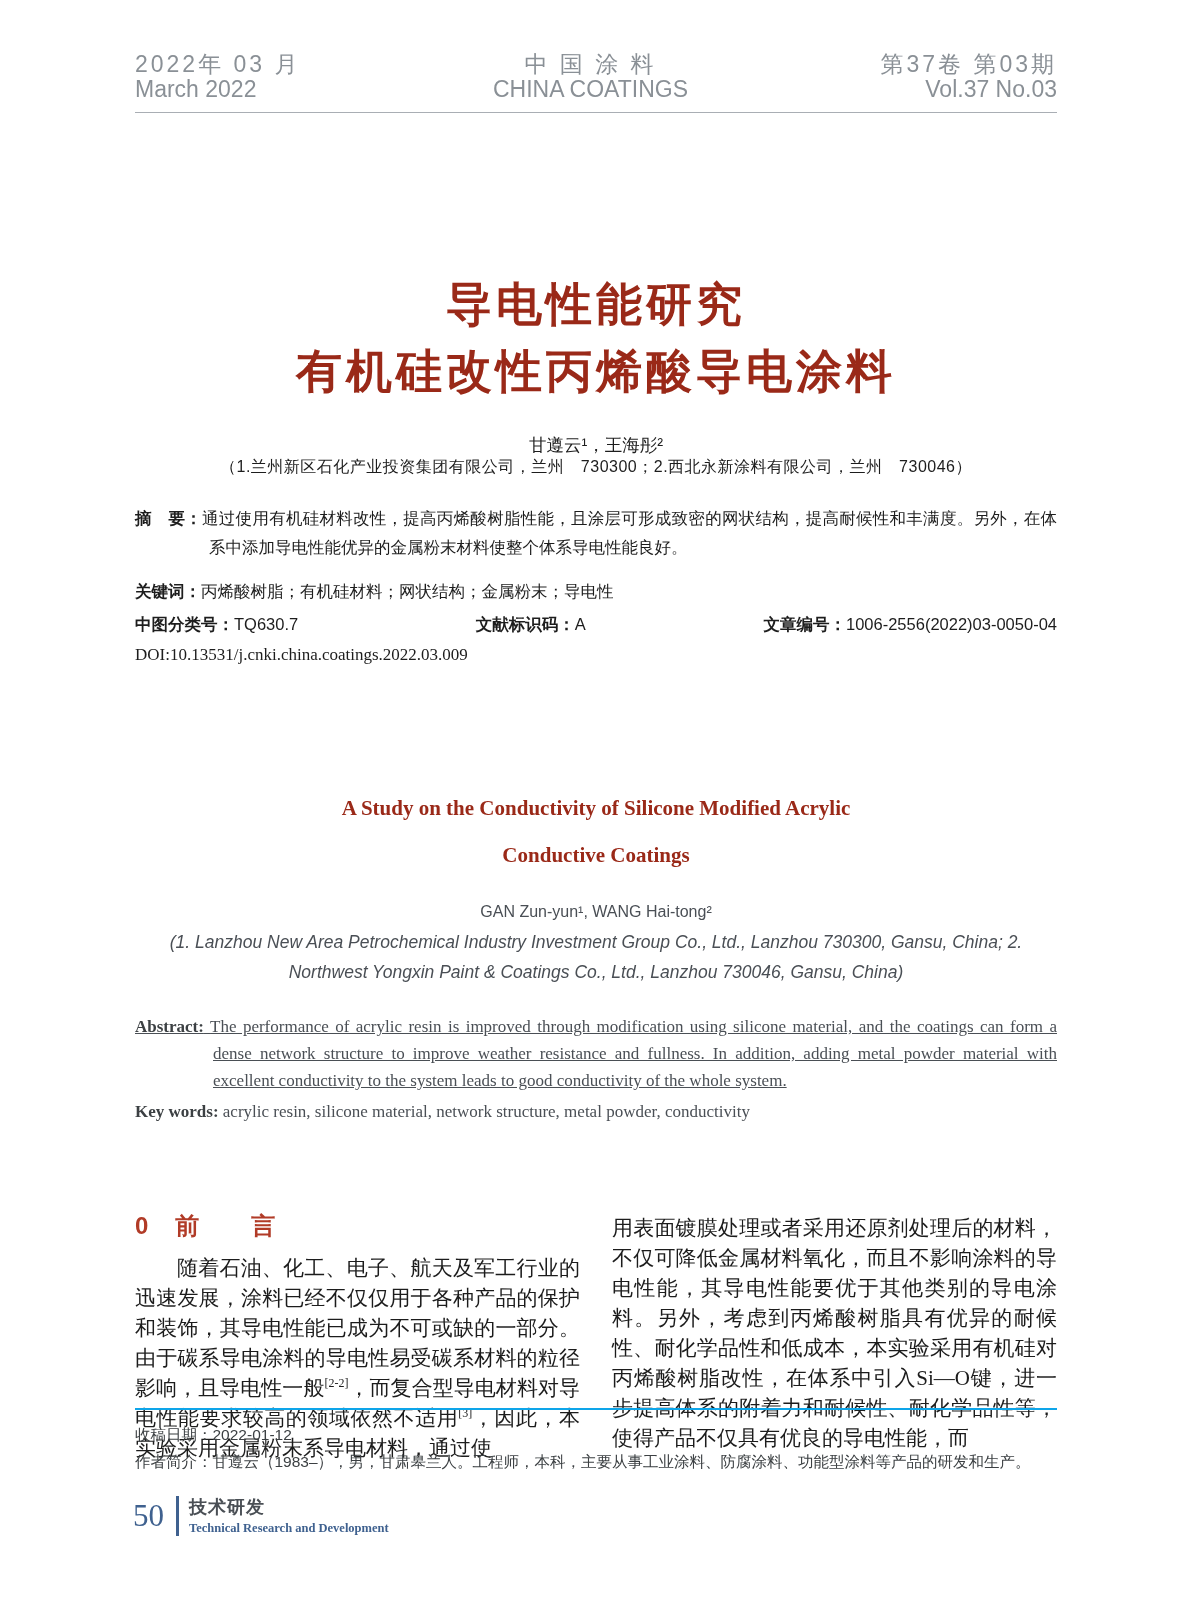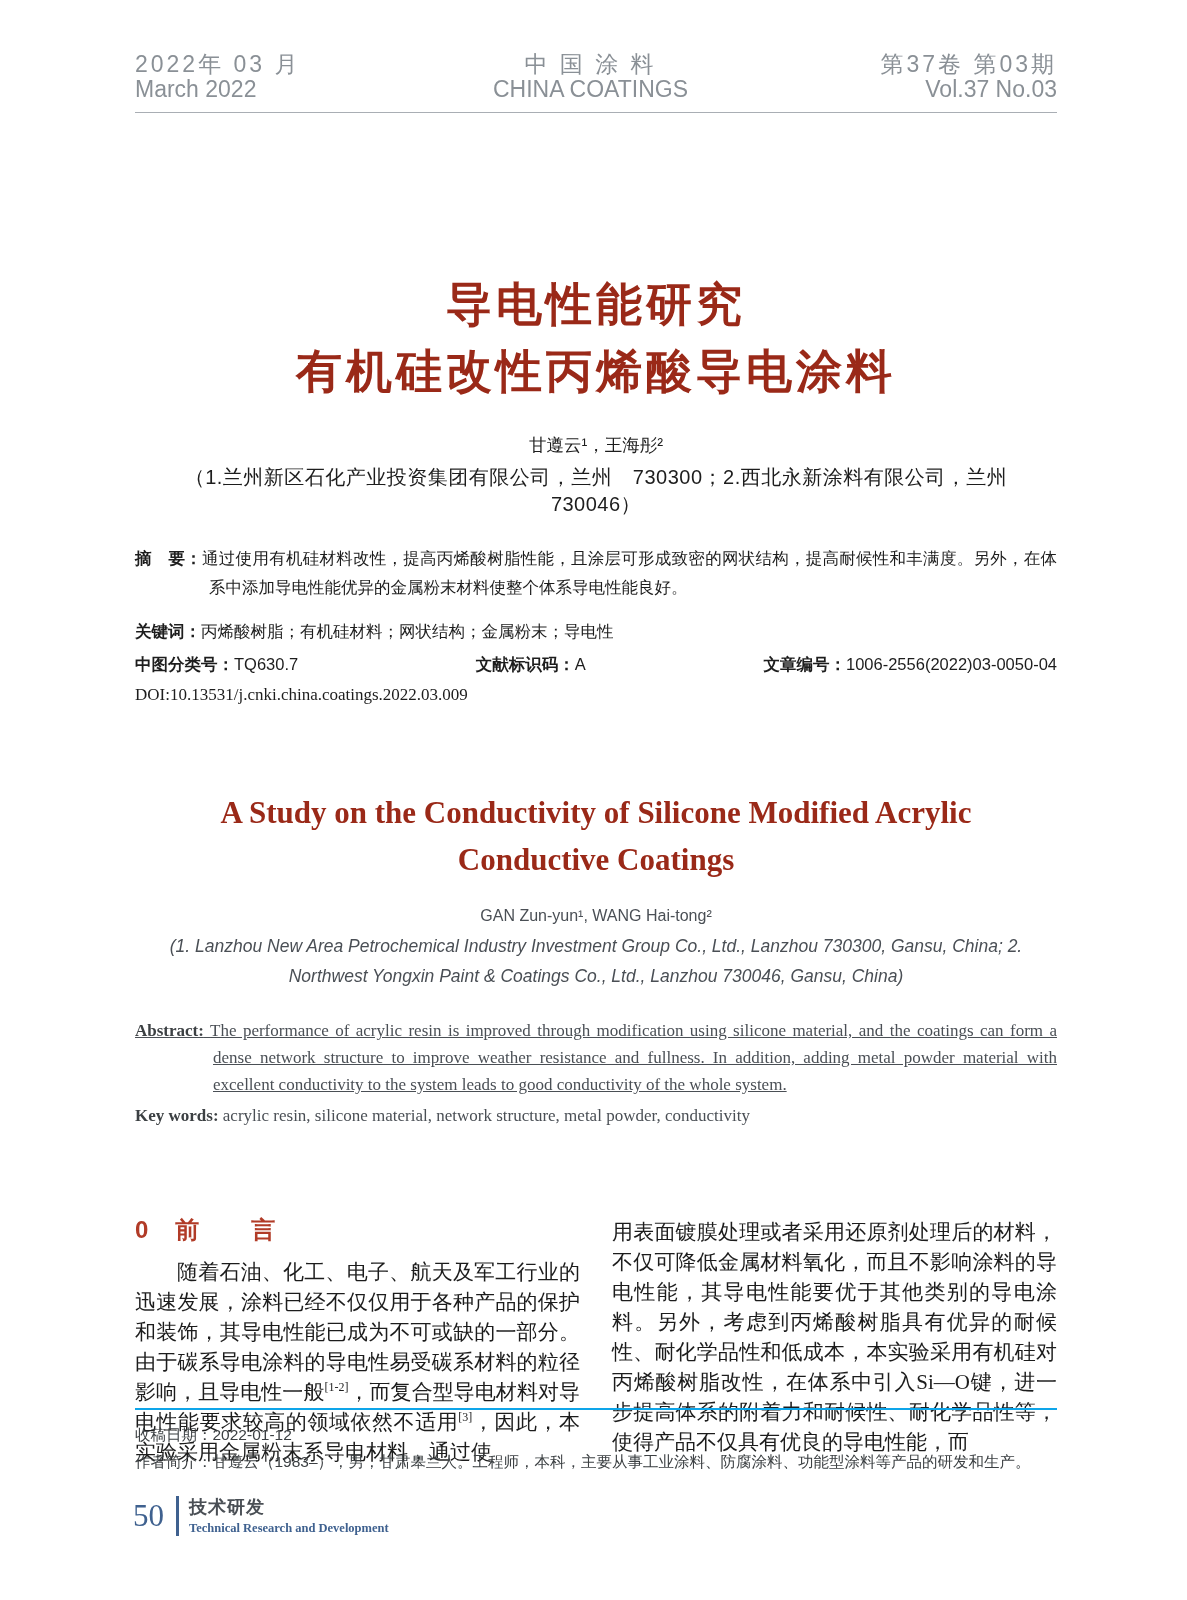--- a/index.html
+++ b/index.html
@@ -13,35 +13,35 @@
              padding-top:52px; padding-bottom:10px; border-bottom:1px solid #a9aeb4;
              color:#8a9096; font-size:23px; line-height:25px; }
   .jheader .cell-c { text-align:center; }
   .jheader .cell-r { text-align:right; }
   .jheader .cn { letter-spacing:3px; }
 
   
   .cn-title { margin-top:158px; text-align:center; color:#9a2918;
               font-size:46px; font-weight:bold; line-height:67px; letter-spacing:4px; }
   .authors-cn { margin-top:28px; text-align:center; font-size:17.5px; color:#1d1d1d; }
-  .affil-cn { margin-top:7px; text-align:center; font-size:20px; color:#1d1d1d; letter-spacing:0.5px; }
+  .affil-cn { text-align:center; font-size:16px; color:#1d1d1d; letter-spacing:0.5px; }
 
   
   .cn-meta { margin-top:26px; font-size:16.5px; color:#1d1d1d; }
   .hang-cn { padding-left:74px; text-indent:-74px; line-height:29px; text-align:justify; }
   .hang-cn .lbl { font-weight:bold; }
   .kw-cn { margin-top:15px; line-height:29px; }
   .kw-cn .lbl { font-weight:bold; }
   .clc-row { display:flex; justify-content:space-between; margin-top:4px; line-height:28px; }
   .clc-row .lbl { font-weight:bold; }
   .doi-line { margin-top:3px; font-size:17px; line-height:28px; }
 
   
-  .en-title { margin-top:80px; text-align:center; color:#9a2918; font-weight:bold;
-              font-size:31px; line-height:47px; }
+  .en-title { margin-top:116px; text-align:center; color:#9a2918; font-weight:bold;
+              font-size:21px; line-height:47px; }
   .authors-en { margin-top:24px; text-align:center; font-size:16px; color:#4a4f55; }
   .affil-en { margin-top:6px; text-align:center; font-style:italic; font-size:17.5px;
               line-height:30px; color:#4a4f55; }
   .en-abstract { margin-top:26px; font-size:17px; line-height:27px; color:#4a4f55; }
   .hang-en { padding-left:78px; text-indent:-78px; text-align:justify;text-decoration:underline; }
   .hang-en .lbl { font-weight:bold; color:#3c4043; }
   .kw-en { margin-top:4px; padding-left:88px; text-indent:-88px; }
   .kw-en .lbl { font-weight:bold; color:#3c4043; }
 
   
@@ -118,21 +118,21 @@
   <div class="affil-en">(1. Lanzhou New Area Petrochemical Industry Investment Group Co., Ltd., Lanzhou 730300, Gansu, China; 2. Northwest Yongxin Paint &amp; Coatings Co., Ltd., Lanzhou 730046, Gansu, China)</div>
 
   <div class="en-abstract serif">
     <p class="hang-en"><span class="lbl">Abstract:</span> <span>The performance of acrylic resin is improved through modification using silicone material, and the coatings can form a dense network structure to improve weather resistance and fullness. In addition, adding metal powder material with excellent conductivity to the system leads to good conductivity of the whole system.</span></p>
     <p class="kw-en"><span class="lbl">Key words:</span> <span>acrylic resin, silicone material, network structure, metal powder, conductivity</span></p>
   </div>
 
   <div class="bodycols">
     <div class="col">
       <div class="sec-head"><span class="no">0</span><span class="ttl">前　言</span></div>
-      <p class="para indent"><span>随着石油、化工、电子、航天及军工行业的迅速发展，涂料已经不仅仅用于各种产品的保护和装饰，其导电性能已成为不可或缺的一部分。由于碳系导电涂料的导电性易受碳系材料的粒径影响，且导电性一般</span><sup>[1-2]</sup><span>，而复合型导电材料对导电性能要求较高的领域依然不适用</span><sup>[3]</sup><span>，因此，本实验采用金属粉末系导电材料，通过使</span></p>
+      <p class="para indent"><span>随着石油、化工、电子、航天及军工行业的迅速发展，涂料已经不仅仅用于各种产品的保护和装饰，其导电性能已成为不可或缺的一部分。由于碳系导电涂料的导电性易受碳系材料的粒径影响，且导电性一般</span><sup>[2-2]</sup><span>，而复合型导电材料对导电性能要求较高的领域依然不适用</span><sup>[3]</sup><span>，因此，本实验采用金属粉末系导电材料，通过使</span></p>
     </div>
     <div class="col col-right">
       <p class="para">用表面镀膜处理或者采用还原剂处理后的材料，不仅可降低金属材料氧化，而且不影响涂料的导电性能，其导电性能要优于其他类别的导电涂料。另外，考虑到丙烯酸树脂具有优异的耐候性、耐化学品性和低成本，本实验采用有机硅对丙烯酸树脂改性，在体系中引入Si—O键，进一步提高体系的附着力和耐候性、耐化学品性等，使得产品不仅具有优良的导电性能，而</p>
     </div>
   </div>
 
 </div>
 
 <div class="footnote">
   <div class="row"><span>收稿日期：</span><span>2022-01-12</span></div>

